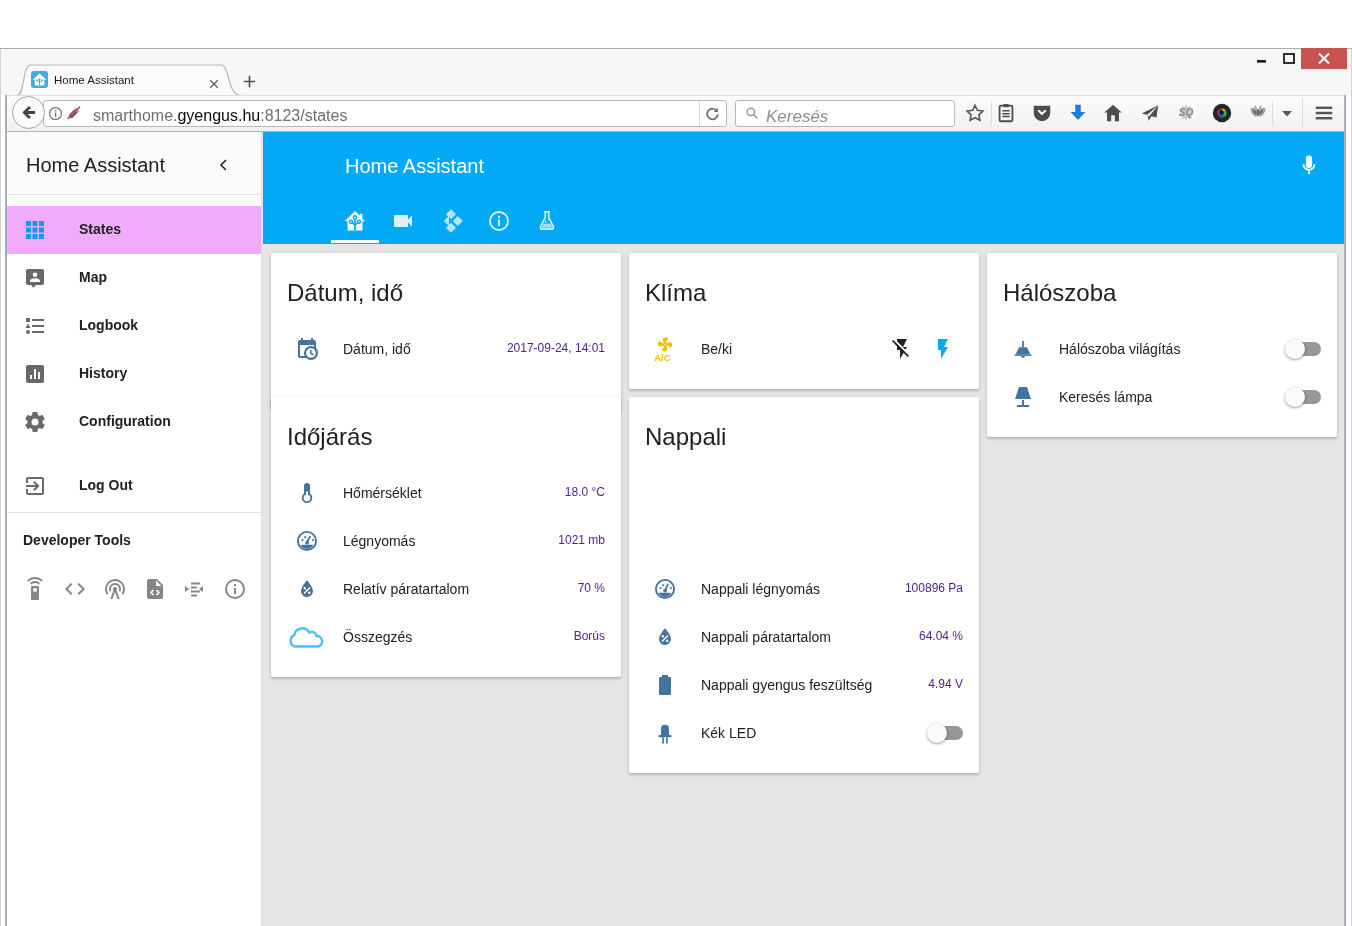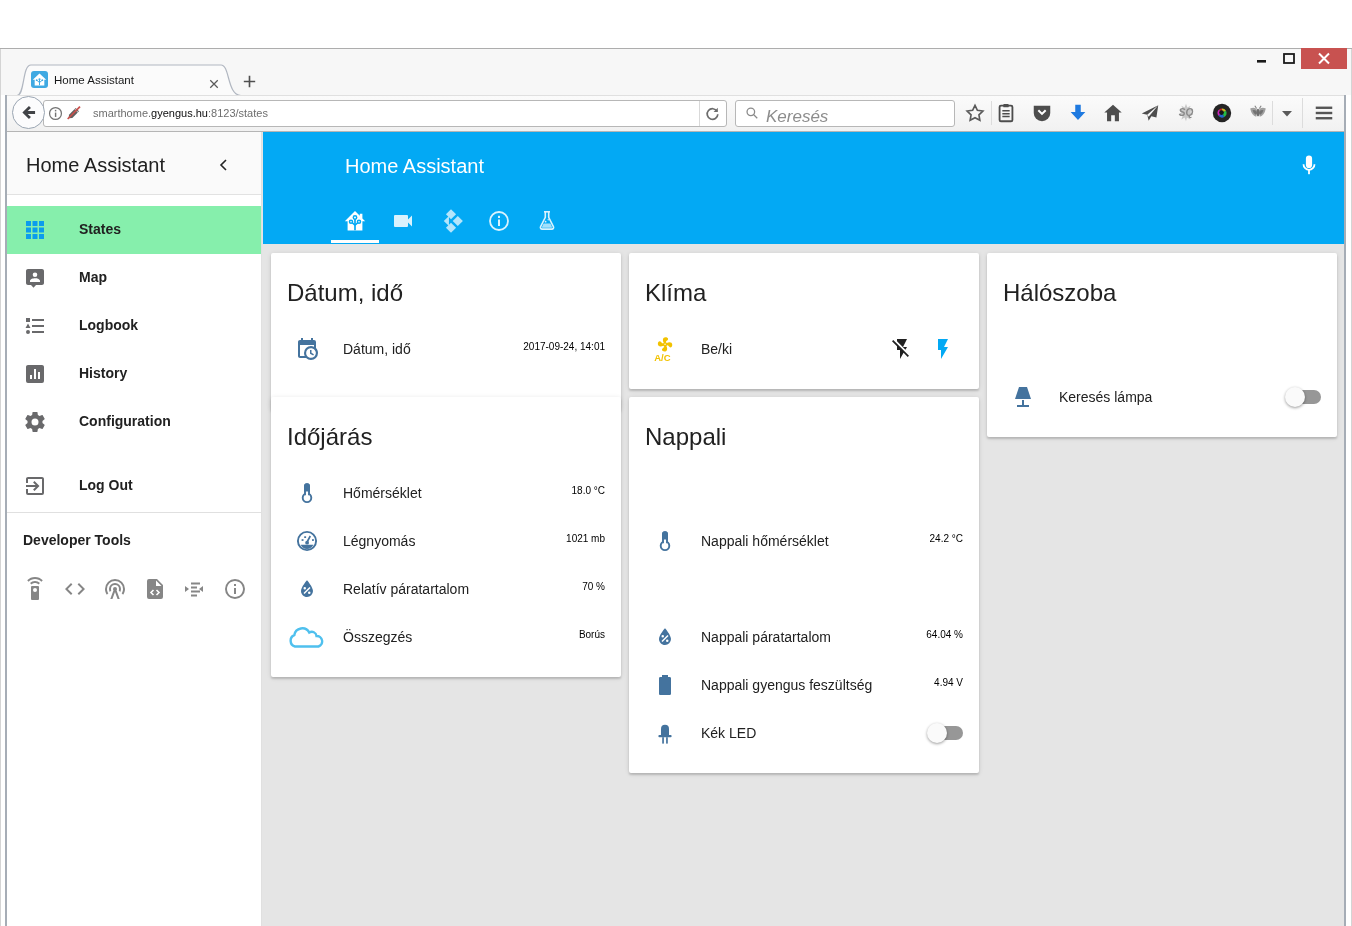--- a/index.html
+++ b/index.html
@@ -19,53 +19,53 @@
 #titlebar { left:1px; top:1px; width:1350px; height:46px; background:#f7f7f7; }
 #tab { left:16px; top:16px; width:226px; height:32px; }
 #tabfav { left:31px; top:23px; width:17px; height:17px; border-radius:3px; background:#3fa9e2; }
 #tabtitle { left:54px; top:26px; font-size:11.5px; color:#18191a; }
 #tabclose { left:209px; top:27px; width:12px; height:12px; }
 #newtab { left:243px; top:26px; width:13px; height:13px; }
 
 #navbar { left:7px; top:47px; width:1337px; height:37px; background:linear-gradient(#fbfbfb,#f1f1f1); border-top:1px solid #e0e0e0; border-bottom:1px solid #b5b5b5; }
 #backbtn { left:12px; top:48px; width:33px; height:33px; border-radius:50%; background:#fcfcfd; border:1px solid #9aa5b2; }
 #urlbar { left:43px; top:52px; width:684px; height:27px; background:#fff; border:1px solid #b7b7b7; border-radius:3px; }
-#urltext { left:93px; top:59px; font-size:11px; color:#6e6e6e; }
+#urltext { left:93px; top:59px; font-size:16px; color:#6e6e6e; }
 #urltext b { color:#0c0c0d; font-weight:normal; }
 #urlsep { left:699px; top:53px; width:1px; height:25px; background:#d9d9d9; }
 #searchbar { left:735px; top:52px; width:220px; height:27px; background:#fff; border:1px solid #b7b7b7; border-radius:3px; }
 #searchtext { left:766px; top:59px; font-size:17px; color:#8d8d8d; font-style:italic; }
 .toolsep { top:53px; width:1px; height:24px; background:#dcdcdc; }
 
 #app { left:7px; top:84px; width:1337px; height:832px; background:#e5e5e5; overflow:hidden; }
 
 #sidebar { left:0; top:0; width:255px; height:832px; background:#fff; border-right:1px solid #e0e0e0; }
 #sbhead { left:0; top:0; width:254px; height:63px; background:#fafafa; border-bottom:1px solid #e2e2e2; }
 #sbtitle { left:19px; top:22px; font-size:20px; color:#212121; }
 #sbchev { left:209px; top:25px; }
 .mrow { left:0; width:254px; height:48px; }
-.mrow.active { background:#86efac; }
+.mrow.active { background:#f0abfc; }
 .mrow .mico { position:absolute; left:16px; top:12px; width:24px; height:24px; }
 .mrow .mtxt { position:absolute; left:72px; top:15px; font-size:14px; font-weight:bold; color:#212121; }
 #sbdivider { left:0; top:380px; width:254px; height:1px; background:#e0e0e0; }
 #devtitle { left:16px; top:400px; font-size:14px; font-weight:bold; color:#212121; }
 .devico { top:445px; width:24px; height:24px; }
 
 #mainhead { left:256px; top:0; width:1081px; height:112px; background:#03a9f4; }
 #mhtitle { left:338px; top:23px; font-size:20px; color:#fff; }
 .htab { top:77px; width:24px; height:24px; }
 #hunderline { left:324px; top:108px; width:48px; height:3px; background:#fff; }
 #micbtn { left:1290px; top:21px; width:24px; height:24px; }
 
 .card { position:absolute; background:#fff; border-radius:2px; box-shadow:0 2px 2px rgba(0,0,0,0.14), 0 1px 5px rgba(0,0,0,0.12); }
 .chead { position:absolute; left:16px; top:24px; height:32px; font-size:24px; line-height:32px; color:#212121; }
 .crow { position:absolute; left:0; width:100%; height:48px; }
 .crow .rico { position:absolute; left:24px; top:12px; width:24px; height:24px; }
 .crow .rtxt { position:absolute; left:72px; top:16px; font-size:14px; color:#212121; }
-.crow .rval { position:absolute; right:16px; top:16px; font-size:10px; color:#000000; }
+.crow .rval { position:absolute; right:16px; top:16px; font-size:12px; color:#4c1d95; }
 
 .toggle { position:absolute; right:16px; top:14px; width:36px; height:20px; }
 .toggle .track { position:absolute; left:2px; top:3px; width:34px; height:14px; border-radius:7px; background:#979797; }
 .toggle .thumb { position:absolute; left:0; top:0; width:20px; height:20px; border-radius:50%; background:#fafafa; box-shadow:0 1px 3px rgba(0,0,0,0.4); }
 
 #wc-min { left:1244px; top:0; }
 #wc-max { left:1271px; top:0; }
 #wc-close { left:1301px; top:0; width:46px; height:21px; background:#c85250; }
 #backarrow { left:18px; top:54px; }
 #urlico1 { left:48px; top:58px; }
@@ -438,29 +438,36 @@
               <path fill="#212121" d="M17,10H13L17,2H7V4.18L15.46,12.64M3.27,3L2,4.27L7,9.27V13H10V22L13.58,15.86L17.73,20L19,18.73L3.27,3Z"></path>
             </svg></div>
         <div class="rico" style="left:auto; right:24px;"><svg width="24" height="24" viewBox="0 0 24 24">
               <path fill="#03a9f4" d="M7,2V13H10V22L17,10H13L17,2H7Z"></path>
             </svg></div>
       </div>
     </div>
 
     <div class="card" style="left:622px; top:265px; width:350px; height:376px;">
       <div class="chead">Nappali</div>
-      <div class="crow" style="top:120px">
-        <div class="rico"><svg width="24" height="24" viewBox="0 0 24 24">
-              <circle cx="12" cy="16.8" r="4.3" fill="#fff" stroke="#44739e" stroke-width="1.9"></circle>
-              <rect x="9.9" y="11" width="4.2" height="4.6" fill="#fff"></rect>
-              <path d="M10,14.2 V5.1 a2,2 0 0 1 4,0 V14.2" fill="none" stroke="#44739e" stroke-width="1.9"></path>
-              <path d="M9.05,10.6 V5.1 a2.95,2.95 0 0 1 5.9,0 V10.6 Z" fill="#44739e"></path>
-            </svg></div>
-        <div class="rtxt">Nappali hőmérséklet</div>
-        <div class="rval">24.2 °C</div>
+      <div class="crow" style="top:168px">
+        <div class="rico"><svg width="24" height="24" viewBox="0 0 24 24">
+              <g fill="none" stroke="#44739e" stroke-width="1.9">
+                <circle cx="12" cy="12" r="9.1"></circle>
+              </g>
+              <g fill="#44739e">
+                <rect x="9.2" y="7.3" width="1.9" height="1.7"></rect>
+                <rect x="6.6" y="10.2" width="1.9" height="1.7"></rect>
+                <rect x="17" y="10.2" width="1.9" height="1.7"></rect>
+                <path d="M14.6,6.6 L16,7.4 L13.1,12.9 L11.6,12.1 Z"></path>
+                <circle cx="12.1" cy="13.7" r="1.9"></circle>
+                <path d="M5.6,15.8 a7,7 0 0 0 12.8,0 Z"></path>
+              </g>
+            </svg></div>
+        <div class="rtxt">Nappali légnyomás</div>
+        <div class="rval">100896 Pa</div>
       </div>
       <div class="crow" style="top:216px">
         <div class="rico"><svg width="24" height="24" viewBox="0 0 24 24">
               <path fill="#44739e" d="M12,3.25C12,3.25 6,10 6,14C6,17.32 8.69,20 12,20A6,6 0 0,0 18,14C18,10 12,3.25 12,3.25M14.47,9.97L15.53,11.03L9.53,17.03L8.47,15.97M9.75,10A1.25,1.25 0 0,1 11,11.25A1.25,1.25 0 0,1 9.75,12.5A1.25,1.25 0 0,1 8.5,11.25A1.25,1.25 0 0,1 9.75,10M14.25,14.5A1.25,1.25 0 0,1 15.5,15.75A1.25,1.25 0 0,1 14.25,17A1.25,1.25 0 0,1 13,15.75A1.25,1.25 0 0,1 14.25,14.5Z"></path>
             </svg></div>
         <div class="rtxt">Nappali páratartalom</div>
         <div class="rval">64.04 %</div>
       </div>
       <div class="crow" style="top:264px">
         <div class="rico"><svg width="24" height="24" viewBox="0 0 24 24">
@@ -481,20 +488,35 @@
         <div class="rtxt">Kék LED</div>
         <div class="toggle">
             <div class="track"></div>
             <div class="thumb"></div>
           </div>
       </div>
     </div>
 
     <div class="card" style="left:980px; top:121px; width:350px; height:184px;">
       <div class="chead">Hálószoba</div>
+      <div class="crow" style="top:72px">
+        <div class="rico"><svg width="24" height="24" viewBox="0 0 24 24">
+              <g fill="#44739e">
+                <rect x="11.1" y="4" width="1.8" height="6.4"></rect>
+                <path d="M8,10.2 L4.6,17.4 H19.4 L16,10.2 Z"></path>
+                <rect x="3.7" y="17.4" width="16.6" height="1.5"></rect>
+                <path d="M10.1,18.9 a1.9,1.9 0 0 0 3.8,0 Z"></path>
+              </g>
+            </svg></div>
+        <div class="rtxt">Hálószoba világítás</div>
+        <div class="toggle">
+            <div class="track"></div>
+            <div class="thumb"></div>
+          </div>
+      </div>
       <div class="crow" style="top:120px">
         <div class="rico"><svg width="24" height="24" viewBox="0 0 24 24">
               <path fill="#44739e" d="M8,2H16L20,14H4L8,2M11,15H13V20H18V22H6V20H11V15Z"></path>
             </svg></div>
         <div class="rtxt">Keresés lámpa</div>
         <div class="toggle">
             <div class="track"></div>
             <div class="thumb"></div>
           </div>
       </div>

